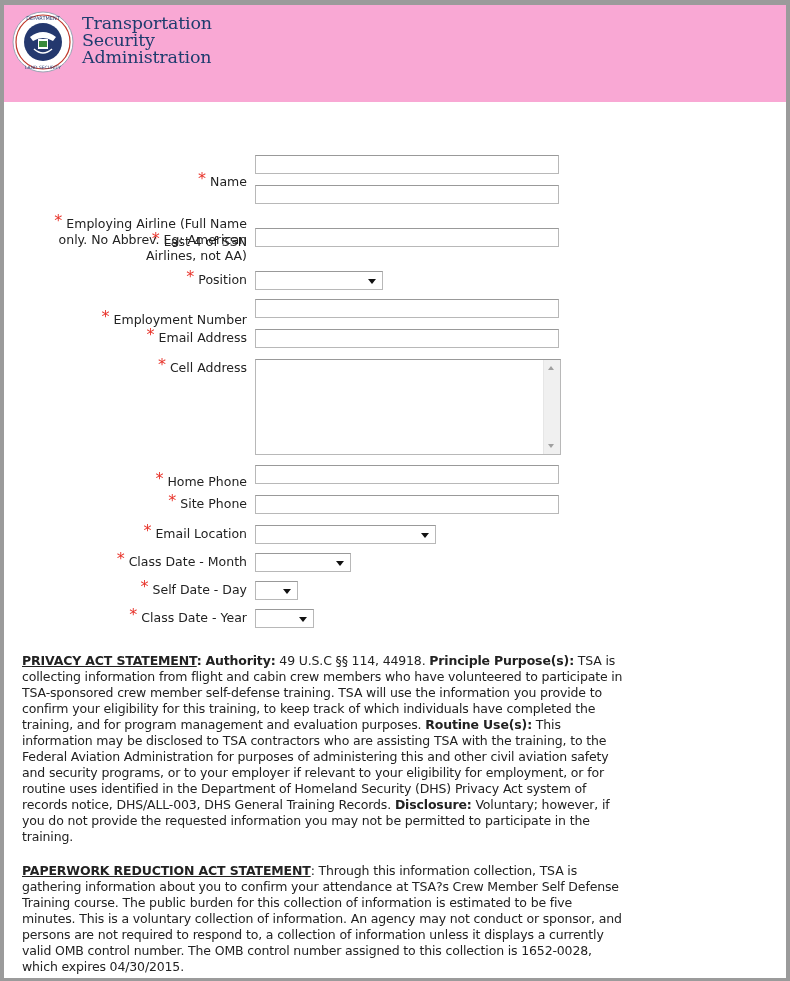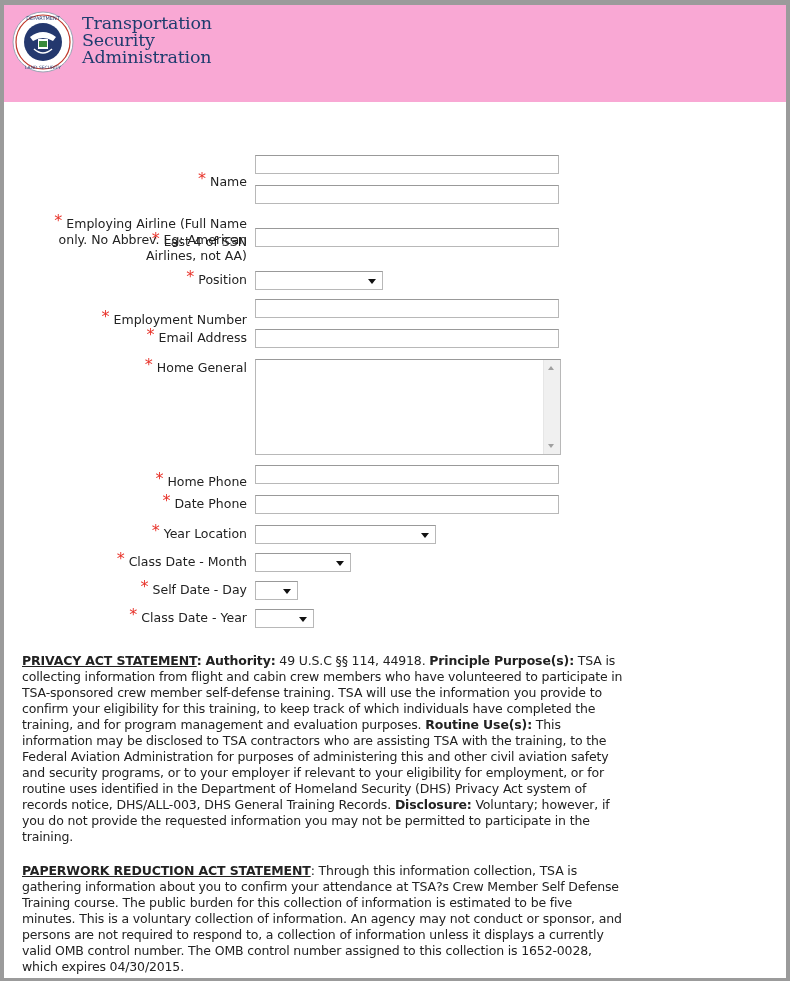--- a/index.html
+++ b/index.html
@@ -82,41 +82,41 @@
     <div class="lbl" style="top:2px;margin-top:12px;"><span class="star">*</span><span>Employment Number</span></div>
     <input class="inp" style="top: 1px;" type="text" value="">
   </div>
 
   <div class="row" style="top:323px;">
     <div class="lbl" style="top:2px;"><span class="star">*</span><span>Email Address</span></div>
     <input class="inp" style="top: 1px;" type="text" value="">
   </div>
 
   <div class="row" style="top:353px;">
-    <div class="lbl" style="top:2px;"><span class="star">*</span><span>Home General</span></div>
+    <div class="lbl" style="top:2px;"><span class="star">*</span><span>Cell Address</span></div>
     <div class="ta" style="top:1px;">
       <div class="sb">
         <span class="up"></span>
         <span class="down"></span>
       </div>
     </div>
   </div>
 
   <div class="row" style="top:459px;">
     <div class="lbl" style="top:10px;"><span class="star">*</span><span>Home Phone</span></div>
     <input class="inp" style="top: 1px;" type="text" value="">
   </div>
 
   <div class="row" style="top:489px;">
-    <div class="lbl" style="top:2px;"><span class="star">*</span><span>Date Phone</span></div>
+    <div class="lbl" style="top:2px;"><span class="star">*</span><span>Site Phone</span></div>
     <input class="inp" style="top: 1px;" type="text" value="">
   </div>
 
   <div class="row" style="top:519px;">
-    <div class="lbl" style="top:2px;"><span class="star">*</span><span>Year Location</span></div>
+    <div class="lbl" style="top:2px;"><span class="star">*</span><span>Email Location</span></div>
     <div class="sel" style="top:1px;width:181px;">
         <span class="arrow"></span>
       </div>
   </div>
 
   <div class="row" style="top:547px;">
     <div class="lbl" style="top:2px;text-align:center;"><span class="star">*</span><span>Class Date - Month</span></div>
     <div class="sel" style="top:1px;width:96px;">
         <span class="arrow"></span>
       </div>

